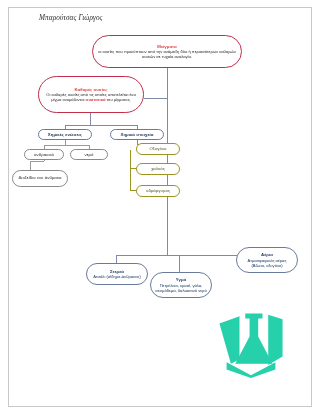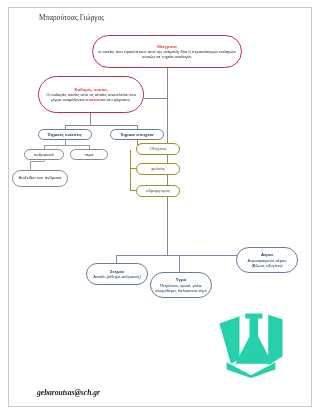--- a/index.html
+++ b/index.html
@@ -25,20 +25,21 @@
     width: 304px; height: 400px;
     border: 1px solid #c9c9c9;
     pointer-events: none;
   }
 
   
   #author-name {
     position: absolute;
     left: 39px; top: 14px;
     font-family: "Liberation Serif", serif;
+    font-style: italic;
     font-size: 7.2px;
     color: #2a2a2a;
     letter-spacing: .1px;
     white-space: nowrap;
   }
   #footer-email {
     position: absolute;
     left: 37px; top: 388px;
     font-family: "Liberation Serif", serif;
     font-style: italic;
@@ -211,15 +212,14 @@
     <path d="M94 10 L94 62 L74 74 L74 4 Z" fill="#25d0ab"></path>
 
     <path d="M16 70 L50 88 L84 70 L84 80 L50 92 L16 80 Z" fill="#25d0ab"></path>
 
     <path d="M42 2 L66 2 L66 9 L60 9 L60 34 L80 72 L28 72 L48 34 L48 9 L42 9 Z" fill="#25d0ab"></path>
 
     <path d="M40 58 L68 58 L76 70 L32 70 Z" fill="#25d0ab"></path>
     <path d="M44 52 L64 52 L58 42 L50 42 Z" fill="#ffffff" opacity="0"></path>
   </svg>
 
-  <div id="footer-email">gebaroutsas@sch.gr</div>
 
 </div>
 
 </body></html>

